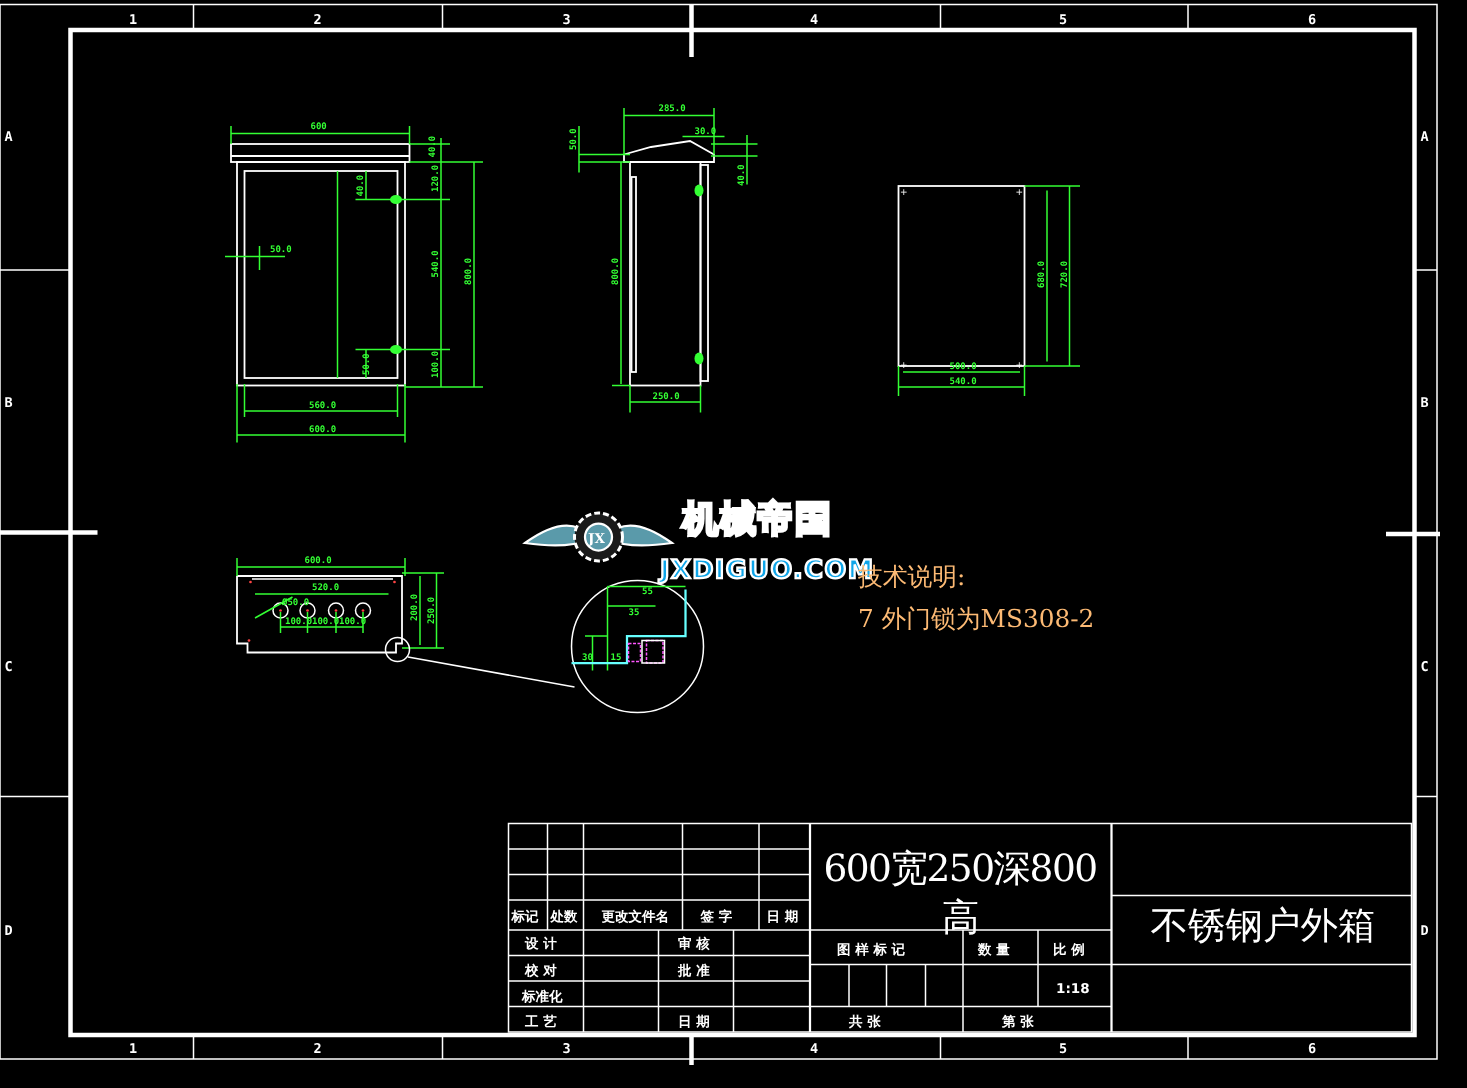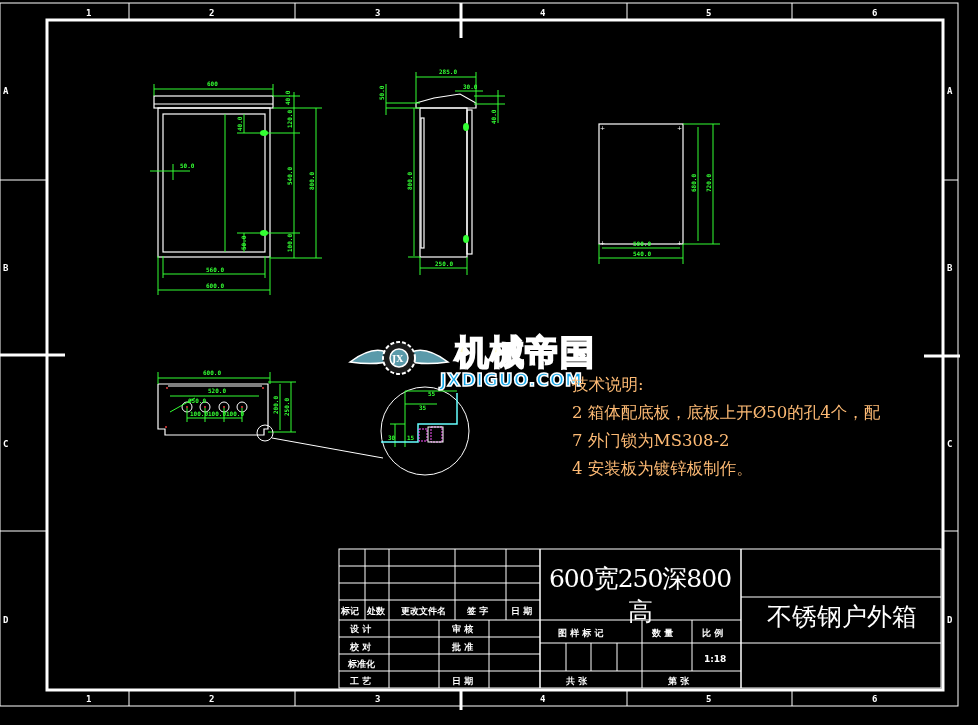--- a/index.html
+++ b/index.html
@@ -6,21 +6,21 @@
   body { width:978px; height:725px; position:relative; overflow:hidden; font-family:"DejaVu Sans", sans-serif; }
   svg { position:absolute; left:0; top:0; }
   .dim-text { fill:#33ff33; font-family:"DejaVu Sans Mono", monospace; font-size:6px; font-weight:bold; }
   .zone-label { fill:#fff; font-family:"DejaVu Sans Mono", monospace; font-size:9px; font-weight:bold; }
   .tb-text { fill:#fff; font-family:"DejaVu Sans", sans-serif; font-size:9px; font-weight:bold; }
   .notes { position:absolute; left:572px; top:326px; color:#fdba74; font-family:"DejaVu Serif", serif; font-size:16.5px; line-height:28px; width:360px;margin-top:45px; }
   .notes div { white-space:nowrap; }
   .drawing-no { position:absolute; left:540px; top:562px; width:200px; text-align:center; color:#fff; font-family:"DejaVu Serif", serif; font-size:25px; letter-spacing:-1px; }
   .drawing-title { position:absolute; left:742px; top:600px; width:200px; text-align:center; color:#fff; font-family:"DejaVu Sans", sans-serif; font-size:25px; }
   .watermark { position:absolute; left:340px; top:330px; width:300px; height:70px; }
-  .wm-cn { position:absolute; left:115px; top:0px; font-family:"DejaVu Sans", sans-serif; font-size:34px; font-weight:bold; color:#fef9c3; -webkit-text-stroke:2px #fff; letter-spacing:1px; }
+  .wm-cn { position:absolute; left:115px; top:0px; font-family:"DejaVu Sans", sans-serif; font-size:24px; font-weight:bold; color:#fef9c3; -webkit-text-stroke:2px #fff; letter-spacing:1px; }
   .wm-en { position:absolute; left:100px; top:40px; font-family:"DejaVu Sans", sans-serif; font-size:17px; font-weight:bold; color:#0ea5e9; -webkit-text-stroke:1.5px #fff; letter-spacing:1px; }
 </style>
 </head>
 <body>
 
 <svg width="978" height="725" viewBox="0 0 978 725">
 
   <g stroke="#fff" fill="none">
     <rect x="0" y="3" width="958" height="703" stroke-width="1"></rect>
     <rect x="47" y="20" width="896" height="670" stroke-width="3"></rect>
@@ -303,19 +303,17 @@
   </g>
 </svg>
 
 <div class="watermark">
   <div class="wm-cn">机械帝国</div>
   <div class="wm-en">JXDIGUO.COM</div>
 </div>
 
 <div class="notes">
   <div>技术说明:</div>
-  <div>2 箱体配底板，底板上开Ø50的孔4个，配</div>
   <div>7 外门锁为MS308-2</div>
-  <div>4 安装板为镀锌板制作。</div>
 </div>
 
 <div class="drawing-no">600宽250深800高</div>
 <div class="drawing-title">不锈钢户外箱</div>
 
 </body></html>

